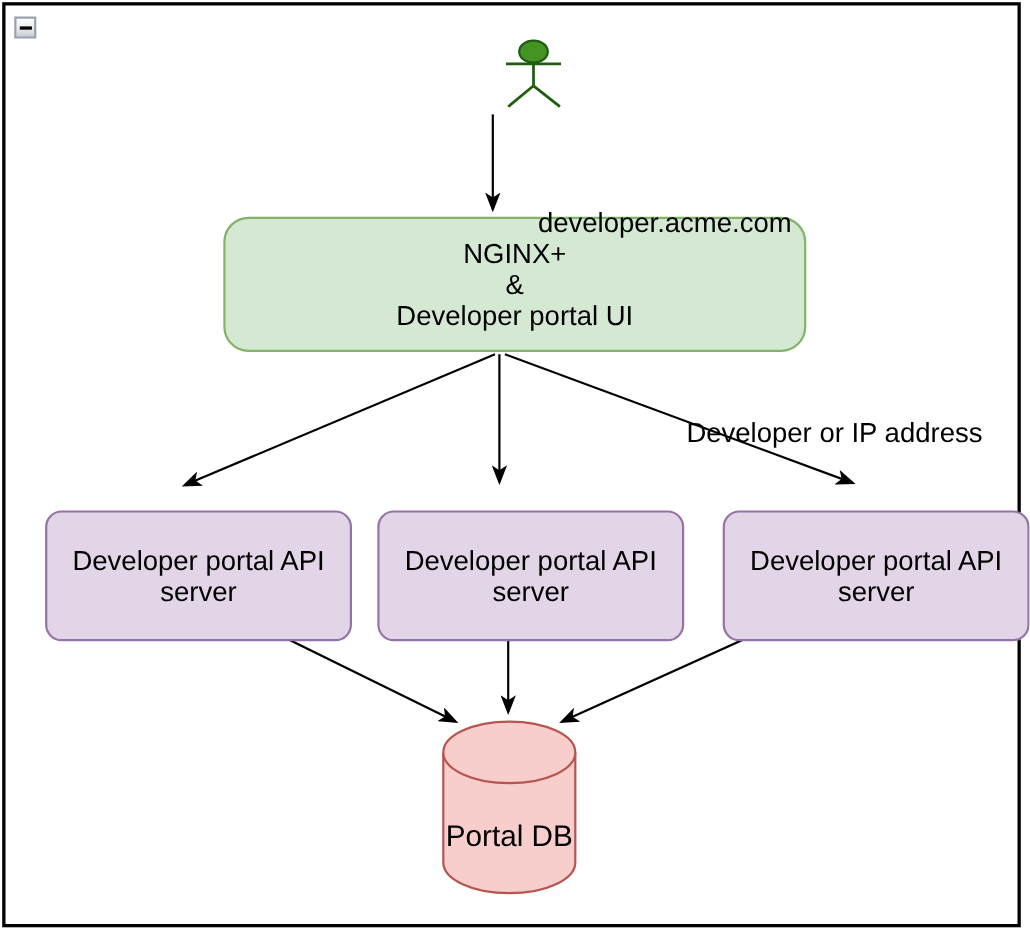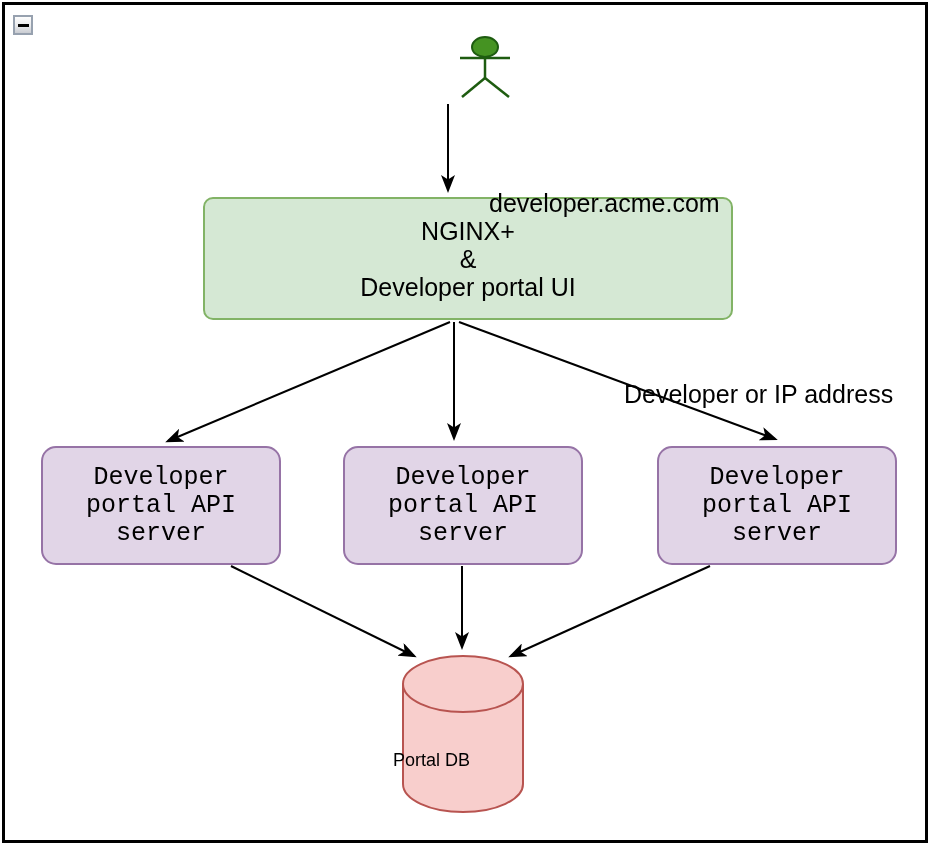--- a/index.html
+++ b/index.html
@@ -55,48 +55,47 @@
     text-align: center;
     white-space: pre-line;
     font-size: 25px;
     line-height: 1.12;
   }
   .gateway {
     left: 203px; top: 197px;
     width: 530px; height: 123px;
     background: #d5e8d4;
     border: 2px solid #82b366;
-    border-radius: 10px;
+    border-radius: 23px;
   }
   .api {
-    top: 446px;
-    width: 240px; height: 119px;
+    top: 464px;
+    width: 279px; height: 119px;
     background: #e1d5e7;
     border: 2px solid #9673a6;
     border-radius: 15px;
-    font-family: Liberation Mono, monospace;
   }
   .api1 { left: 41px; }
   .api2 { left: 343px; }
   .api3 { left: 657px; }
   .edge-label {
     position: absolute;
     font-size: 25px;
     line-height: 28px;
     white-space: nowrap;
     margin-top: 42px;
   }
   .label-domain { left: 489px; top: 147px; }
   .label-hostname { left: 624px; top: 338px; }
   .db-label {
     position: absolute;
     left: 393px; top: 746px;
     width: 140px;
-    text-align: left;
-    font-size: 18px;
+    text-align: center;
+    font-size: 27px;
     line-height: 28px;
   }
 </style>
 </head>
 <body>
 
 <div class="frame"></div>
 
 <div class="collapse-btn">
   <span class="minus-bar"></span>

